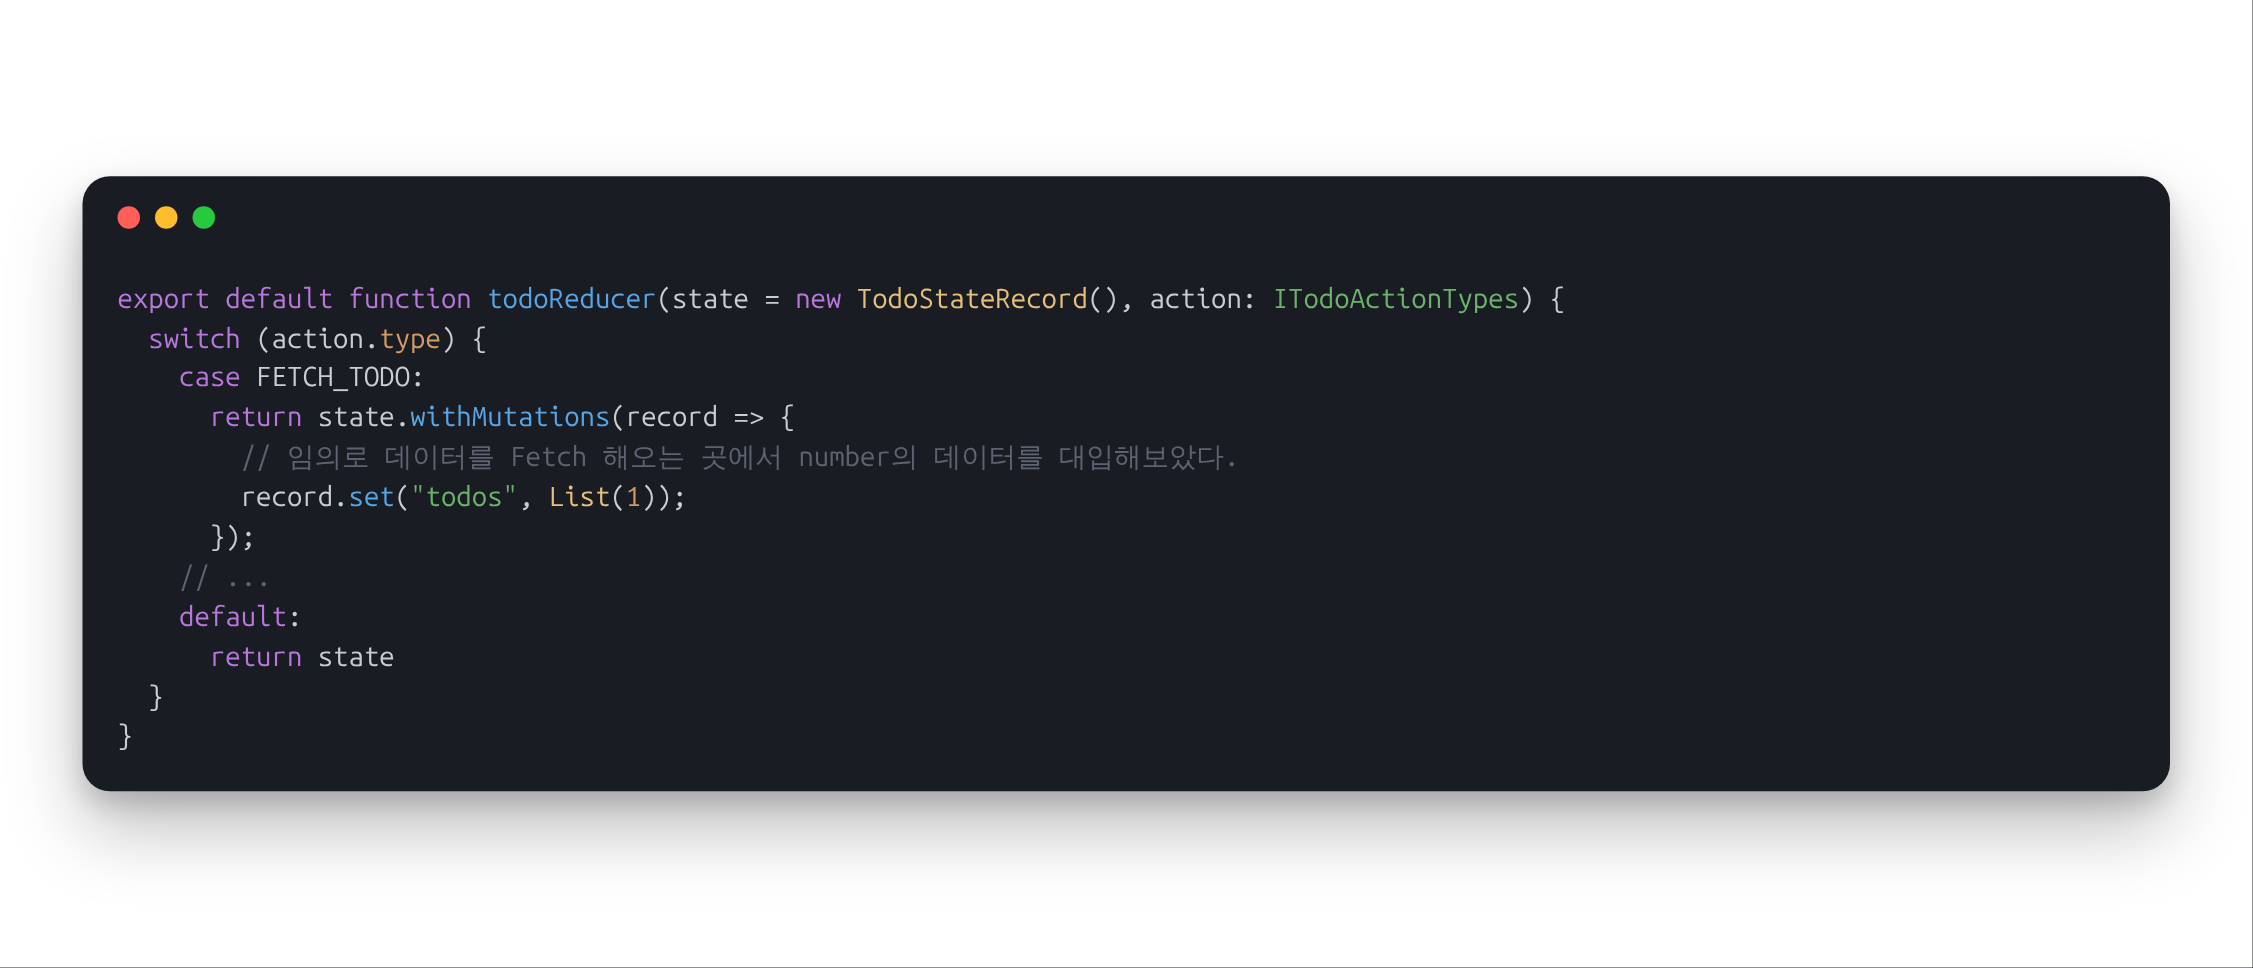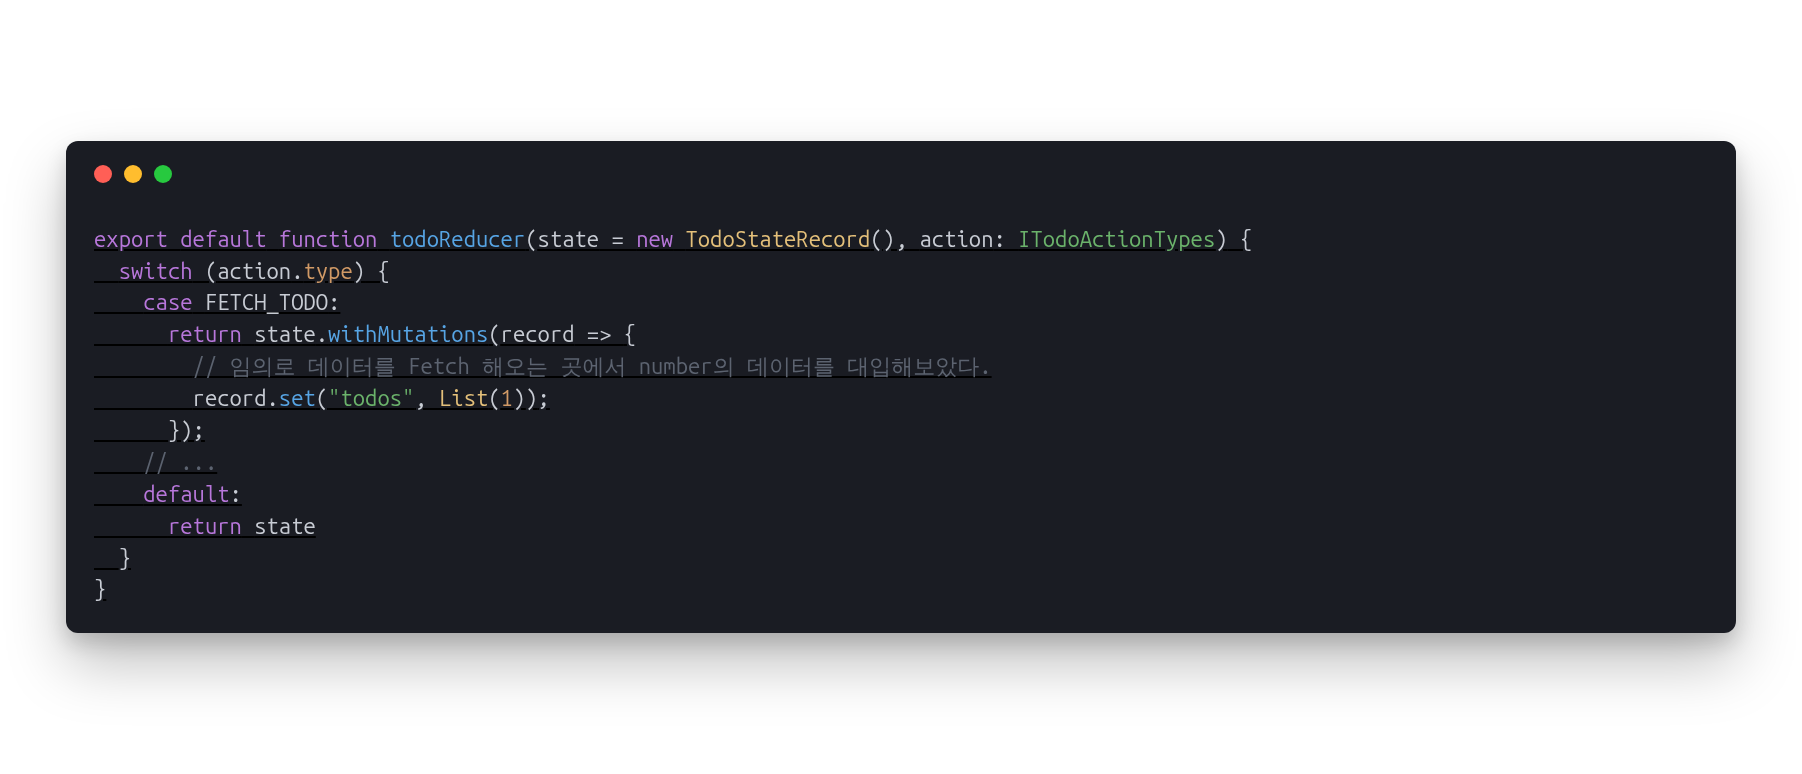--- a/index.html
+++ b/index.html
@@ -8,24 +8,23 @@
     width: 1802px;
     height: 774px;
     display: flex;
     align-items: center;
     justify-content: center;
     font-family: "SF Mono", "Monaco", "Menlo", "Consolas", "Ubuntu Mono", monospace;
   }
   .window {
     width: 1670px;
     background: #1a1c23;
-    border-radius: 12px;
+    border-radius: 22px;
     box-shadow: 0 30px 60px rgba(0,0,0,0.25), 0 10px 20px rgba(0,0,0,0.15);
     padding: 24px 28px 28px 28px;
-    text-decoration: underline;
   }
   .traffic-lights {
     display: flex;
     gap: 12px;
     margin-bottom: 40px;
   }
   .light {
     width: 18px;
     height: 18px;
     border-radius: 50%;

